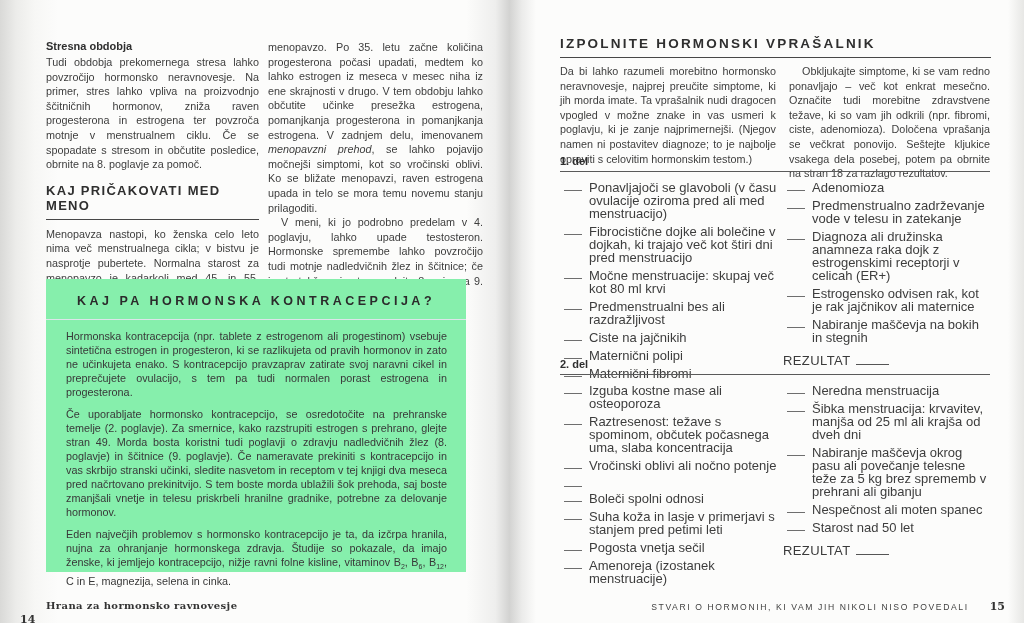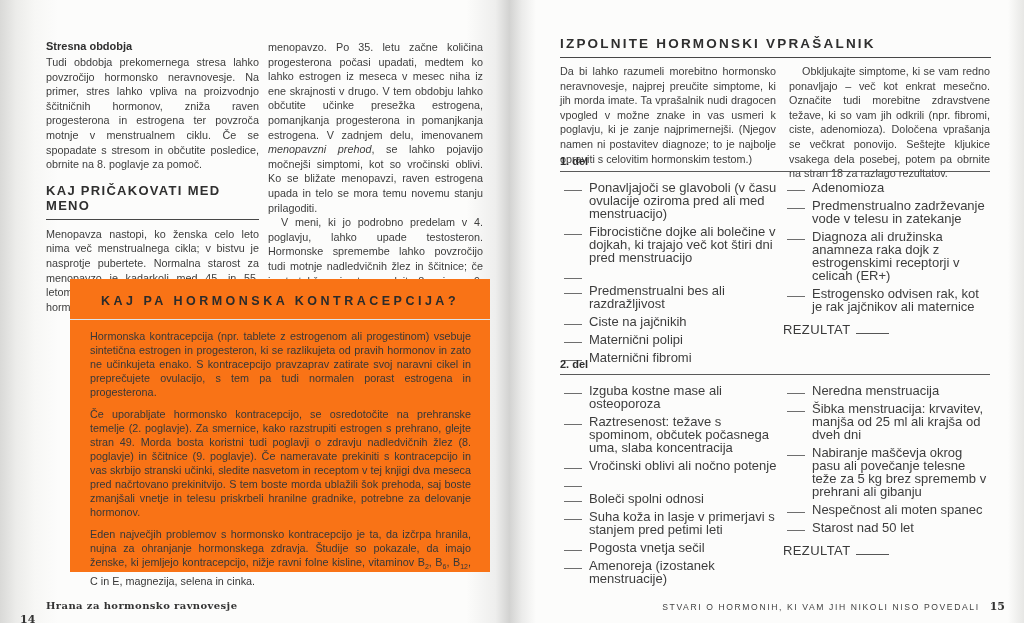--- a/index.html
+++ b/index.html
@@ -31,21 +31,21 @@
   .indent { text-indent:13px; }
 
   .h-small { font-size:11px; font-weight:700; color:#2e2e2e; margin-bottom:3px; }
 
   .h-section {
     font-size:13px; font-weight:700; letter-spacing:1.3px; color:#2f2f2f;
     padding-bottom:6px; border-bottom:1.5px solid #474747;
   }
 
   
-  .blue-box { background:#f97316;margin-left:24px; }
+  .blue-box { background:#86efac; }
   .box-title {
     padding-top:15px; text-align:center;
     font-size:12.5px; font-weight:700; letter-spacing:3.5px; color:#2b2b2b;
   }
   .box-divider { height:1px; background:#dde5ea; margin-top:11px; }
   .box-body { padding:9px 19px 0 20px; }
   .box-body p { font-size:10.8px; line-height:14px; text-align:justify; color:#383838; }
   .box-body p + p { margin-top:8px; }
   sub { font-size:7px; }
 
@@ -54,21 +54,21 @@
   .check-list { list-style:none; }
   .check-item { display:flex; align-items:flex-start; margin-bottom:5px; font-size:13px; line-height:13px; color:#3d3d3d; }
   .blank-line { width:18px; height:10px; border-bottom:1px solid #6e6e6e; margin:0 7px 0 4px; flex:none; }
   .check-text { flex:1; }
   .result-row { margin-top:9px; font-size:13px; color:#3a3a3a; letter-spacing:0.4px; }
   .result-blank { display:inline-block; width:33px; height:9px; border-bottom:1px solid #555; margin-left:6px; }
 
   
   .folio-num { font-family:"DejaVu Serif", serif; font-weight:700; font-size:11px; color:#333; }
   .book-title { font-family:"DejaVu Serif", serif; font-weight:700; font-size:10px; letter-spacing:0.4px; color:#333; }
-  .chapter-footer { display:flex; justify-content:flex-end; align-items:baseline; gap:10px; }
+  .chapter-footer { display:flex; justify-content:flex-end; align-items:baseline; gap:21px; }
   .chapter-title { font-size:8.6px; letter-spacing:1.6px; color:#3f3f3f; font-weight:500; }
 
   i.phrase { font-style:italic; }
 </style>
 </head>
 <body>
 
 <div id="spread">
 
   <div class="edge-left"></div>
@@ -114,20 +114,21 @@
         <span class="check-text">Ponavljajoči se glavoboli (v času ovulacije oziroma pred ali med menstruacijo)</span>
       </li>
 
       <li class="check-item">
         <span class="blank-line"></span>
         <span class="check-text">Fibrocistične dojke ali bolečine v dojkah, ki trajajo več kot štiri dni pred menstruacijo</span>
       </li>
 
       <li class="check-item">
         <span class="blank-line"></span>
+        <span class="check-text">Močne menstruacije: skupaj več kot 80 ml krvi</span>
       </li>
 
       <li class="check-item">
         <span class="blank-line"></span>
         <span class="check-text">Predmenstrualni bes ali razdražljivost</span>
       </li>
 
       <li class="check-item">
         <span class="blank-line"></span>
         <span class="check-text">Ciste na jajčnikih</span>
@@ -161,20 +162,24 @@
           <span class="blank-line"></span>
           <span class="check-text">Diagnoza ali družinska anamneza raka dojk z estrogenskimi receptorji v celicah (ER+)</span>
         </li>
 
         <li class="check-item">
           <span class="blank-line"></span>
           <span class="check-text">Estrogensko odvisen rak, kot je rak jajčnikov ali maternice</span>
         </li>
 
 
+        <li class="check-item">
+          <span class="blank-line"></span>
+          <span class="check-text">Nabiranje maščevja na bokih in stegnih</span>
+        </li>
       </ul>
     <div class="result-row"><span>REZULTAT</span><span class="result-blank"></span></div>
   </div>
 
   <div class="abs part-label" style="left:560px; top:358px; width:430px;">2. del</div>
 
   <ul class="abs check-list" style="left:560px; top:384px; width:219px;">
 
       <li class="check-item">
         <span class="blank-line"></span>

